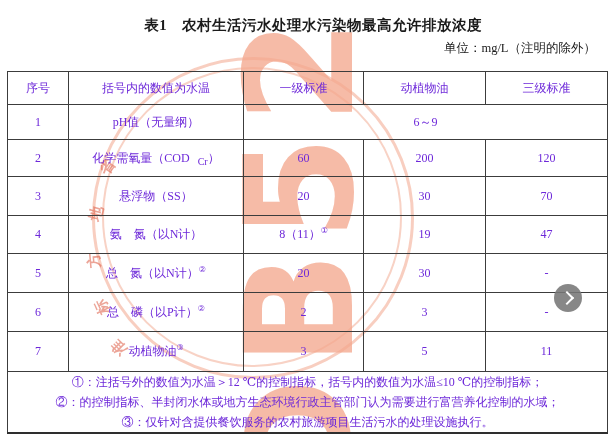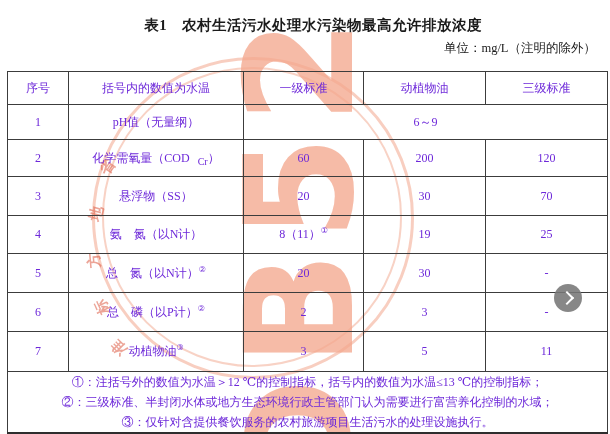--- a/index.html
+++ b/index.html
@@ -132,21 +132,21 @@
       <td>悬浮物（SS）</td>
       <td>20</td>
       <td>30</td>
       <td>70</td>
     </tr>
     <tr style="height:38px">
       <td>4</td>
       <td>氨　氮（以N计）</td>
       <td><span>8（11）</span><sup>①</sup></td>
       <td>19</td>
-      <td>25</td>
+      <td>47</td>
     </tr>
     <tr style="height:39px">
       <td>5</td>
       <td><span>总　氮（以N计）</span><sup>②</sup></td>
       <td>20</td>
       <td>30</td>
       <td>-</td>
     </tr>
     <tr style="height:39px">
       <td>6</td>
@@ -157,22 +157,22 @@
     </tr>
     <tr style="height:40px">
       <td>7</td>
       <td><span>动植物油</span><sup>③</sup></td>
       <td>3</td>
       <td>5</td>
       <td>11</td>
     </tr>
     <tr style="height:61px">
       <td colspan="5" class="notes-cell">
-        <div class="note-line">①：注括号外的数值为水温＞12 ℃的控制指标，括号内的数值为水温≤13 ℃的控制指标；</div>
-        <div class="note-line">②：三级标准、半封闭水体或地方生态环境行政主管部门认为需要进行富营养化控制的水域；</div>
+        <div class="note-line">①：注括号外的数值为水温＞12 ℃的控制指标，括号内的数值为水温≤10 ℃的控制指标；</div>
+        <div class="note-line">②：的控制指标、半封闭水体或地方生态环境行政主管部门认为需要进行富营养化控制的水域；</div>
         <div class="note-line">③：仅针对含提供餐饮服务的农村旅游项目生活污水的处理设施执行。</div>
       </td>
     </tr>
   </tbody>
 </table>
 
 <div class="next-btn">
   <span class="chev"></span>
 </div>
 

